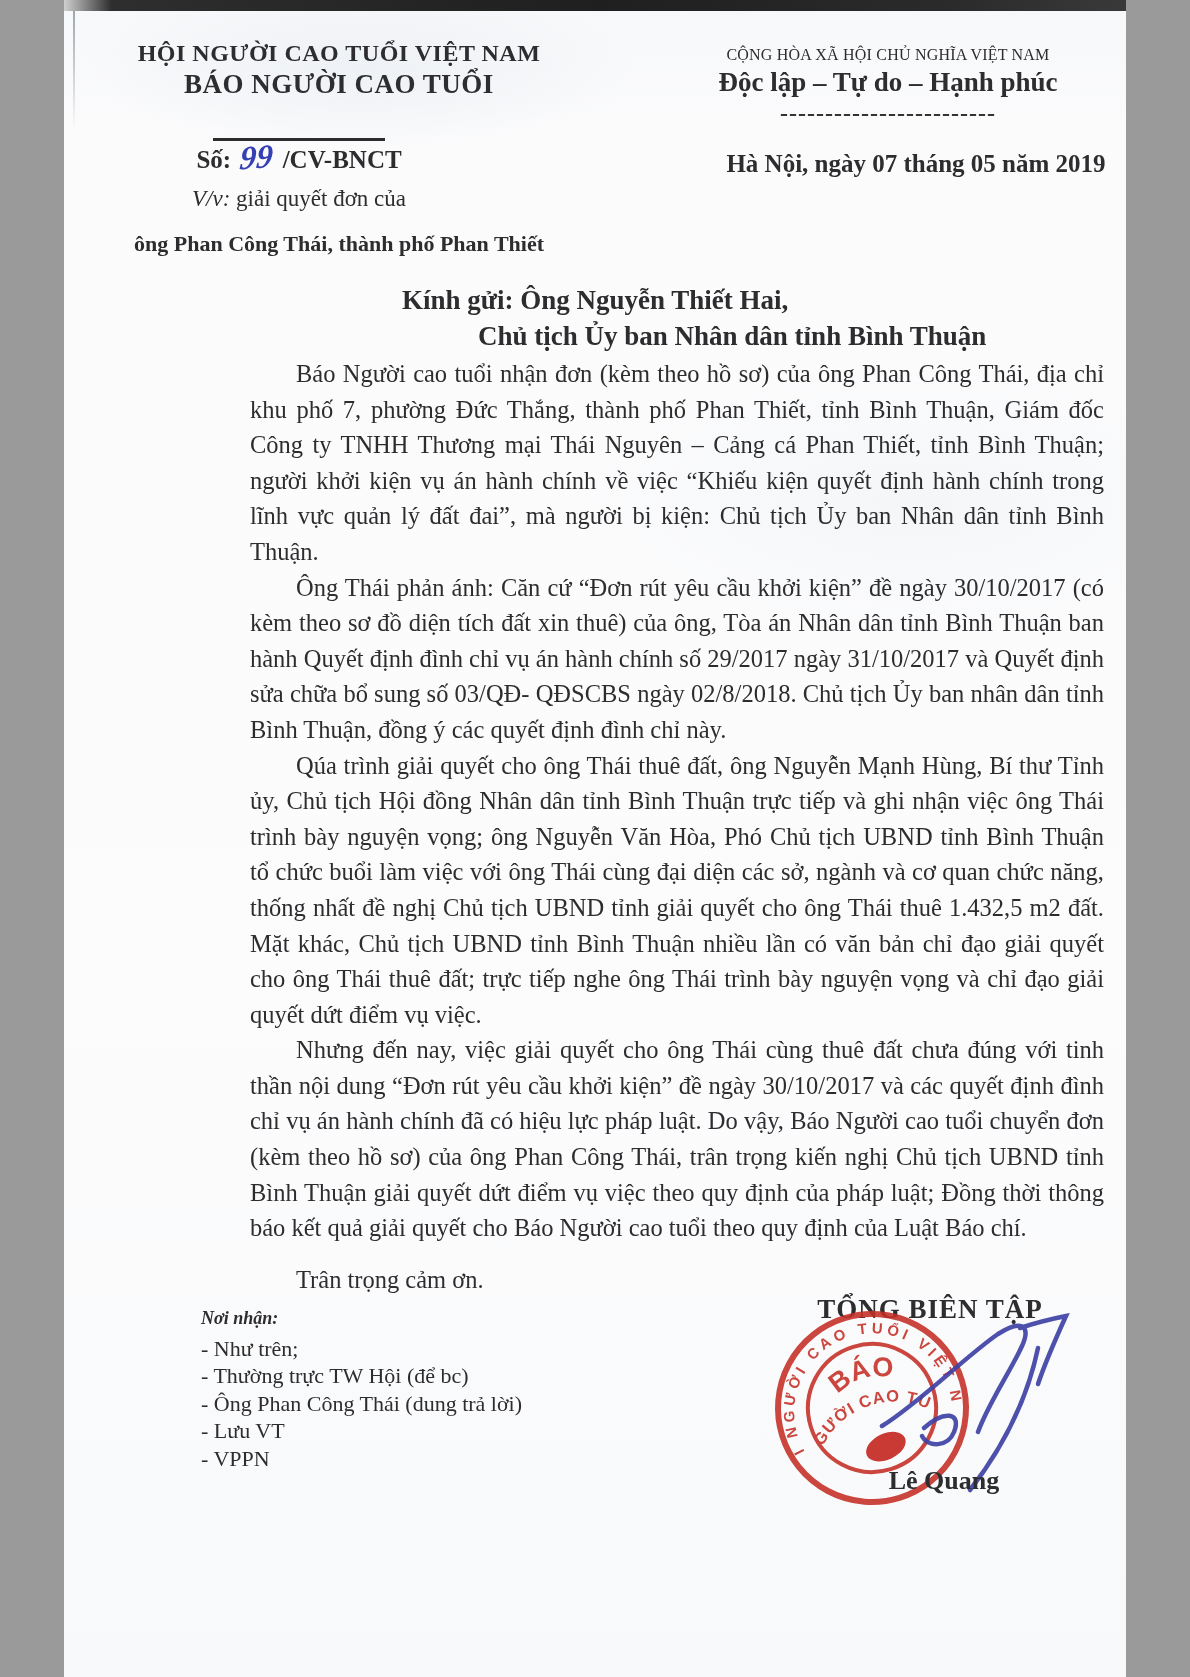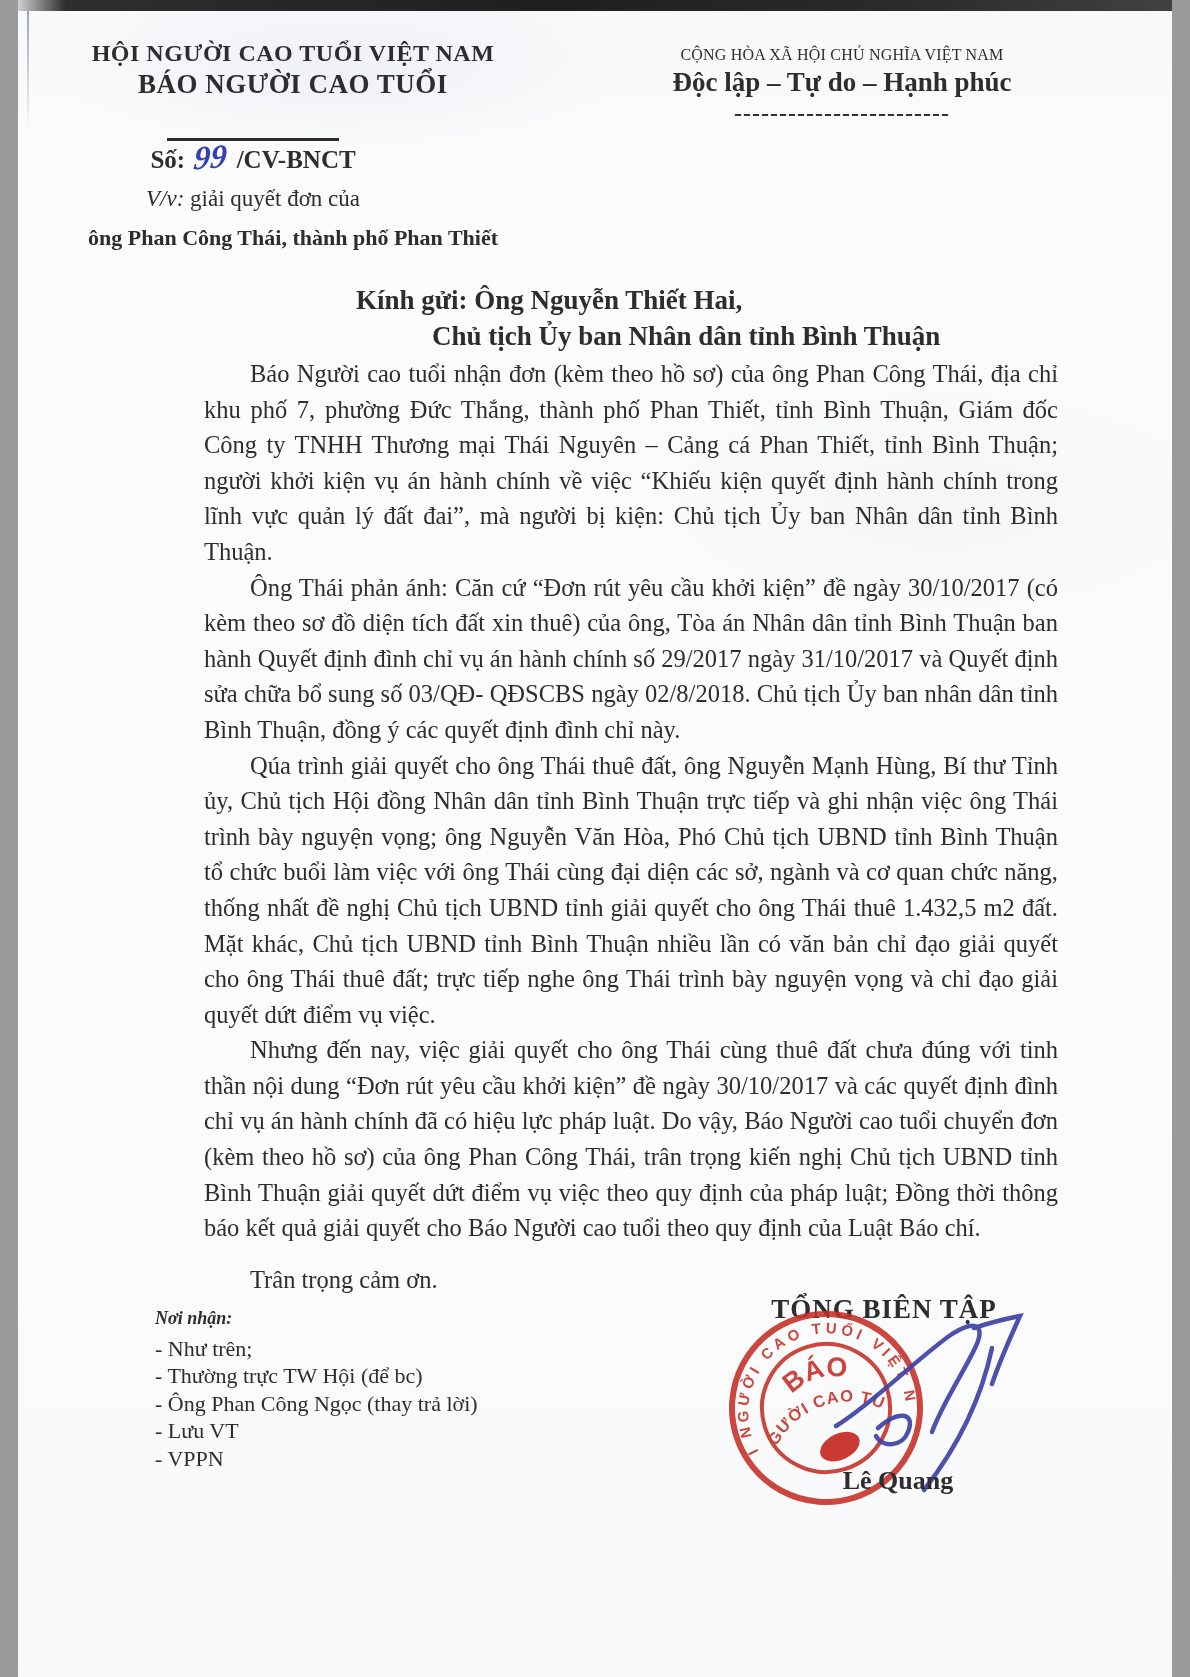--- a/index.html
+++ b/index.html
@@ -1,19 +1,19 @@
 <!DOCTYPE html>
 <html><head>
 <meta charset="utf-8">
 <style>
   * { box-sizing: border-box; margin: 0; padding: 0; }
   html, body { background: #9a9a9a; }
   .page {
     position: relative;
-    width: 1154px;
+    width: 1062px;
     height: 1677px;
     margin: 0 auto;
     background:
       radial-gradient(ellipse 400px 120px at 28% 4%, #eef1f5 0%, rgba(238,241,245,0) 70%),
       radial-gradient(ellipse 500px 200px at 80% 30%, #f4f6f8 0%, rgba(244,246,248,0) 70%),
       linear-gradient(180deg, #f7f8fa 0%, #fbfbfc 8%, #fcfcfd 60%, #f8f9fa 100%);
     font-family: "Liberation Serif", "DejaVu Serif", serif;
     color: #2d2d2f;
     overflow: hidden;
   }
@@ -36,21 +36,21 @@
   .so-handwritten {
     display: inline-block;
     font-size: 33px; line-height: 24px;
     color: #3640b5;
     font-style: italic;
     transform: rotate(-5deg) skewX(-10deg);
     padding: 0 3px;
   }
   .vv-line { font-size: 23px; margin-top: 12px; }
   .vv-prefix { font-style: italic; }
-  .subject2 { font-size: 22px; font-weight: 700; margin-top: 13px; white-space: nowrap; }
+  .subject2 { font-size: 22px; font-weight: 700; margin-top: 19px; white-space: nowrap; }
 
   .hdr-right { position: absolute; left: 585px; top: 46px; width: 478px; text-align: center; }
   .national1 { font-size: 16px; font-weight: 400; letter-spacing: .2px; }
   .national2 { font-size: 27px; font-weight: 700; margin-top: 3px; }
   .dash-divider { font-size: 24px; font-weight: 700; letter-spacing: 1px; line-height: 18px; margin-top: 6px; color: #333; }
   .place-date { font-size: 25px; font-weight: 700; margin-top: 28px; transform: translateX(28px); }
 
   
   .salutation { position: absolute; left: 338px; top: 282px; font-size: 27px; font-weight: 700; line-height: 36px; }
   .salutation .line2 { padding-left: 76px; }
@@ -99,40 +99,41 @@
     <div class="vv-line">
       <span class="vv-prefix">V/v:</span><span> giải quyết đơn của</span>
     </div>
     <div class="subject2">ông Phan Công Thái, thành phố Phan Thiết</div>
   </div>
 
   <div class="hdr-right">
     <div class="national1">CỘNG HÒA XÃ HỘI CHỦ NGHĨA VIỆT NAM</div>
     <div class="national2">Độc lập – Tự do – Hạnh phúc</div>
     <div class="dash-divider">------------------------</div>
+    <div class="place-date">Hà Nội, ngày 07  tháng 05 năm 2019</div>
   </div>
 
   <div class="salutation">
     <div class="line1">Kính gửi:  Ông Nguyễn Thiết Hai,</div>
     <div class="line2">Chủ tịch Ủy ban Nhân dân tỉnh Bình Thuận</div>
   </div>
 
   <div class="body-text">
     <p>Báo Người cao tuổi nhận đơn (kèm theo hồ sơ) của ông Phan Công Thái, địa chỉ khu phố 7, phường Đức Thắng, thành phố Phan Thiết, tỉnh Bình Thuận, Giám đốc Công ty TNHH Thương mại Thái Nguyên – Cảng cá Phan Thiết, tỉnh Bình Thuận; người khởi kiện vụ án hành chính về việc “Khiếu kiện quyết định hành chính trong lĩnh vực quản lý đất đai”, mà người bị kiện: Chủ tịch Ủy ban Nhân dân tỉnh Bình Thuận.</p>
     <p>Ông Thái phản ánh: Căn cứ “Đơn rút yêu cầu khởi kiện” đề ngày 30/10/2017 (có kèm theo sơ đồ diện tích đất xin thuê) của ông, Tòa án Nhân dân tỉnh Bình Thuận ban hành Quyết định đình chỉ vụ án hành chính số 29/2017 ngày 31/10/2017 và Quyết định sửa chữa bổ sung số 03/QĐ- QĐSCBS ngày 02/8/2018. Chủ tịch Ủy ban nhân dân tỉnh Bình Thuận, đồng ý các quyết định đình chỉ này.</p>
     <p>Qúa trình giải quyết cho ông Thái thuê đất, ông Nguyễn Mạnh Hùng, Bí thư Tỉnh ủy, Chủ tịch Hội đồng Nhân dân tỉnh Bình Thuận trực tiếp và ghi nhận việc ông Thái trình bày nguyện vọng; ông Nguyễn Văn Hòa, Phó Chủ tịch UBND tỉnh Bình Thuận tổ chức buổi làm việc với ông Thái cùng đại diện các sở, ngành và cơ quan chức năng, thống nhất đề nghị Chủ tịch UBND tỉnh giải quyết cho ông Thái thuê 1.432,5 m2 đất. Mặt khác, Chủ tịch UBND tỉnh Bình Thuận nhiều lần có văn bản chỉ đạo giải quyết cho ông Thái thuê đất; trực tiếp nghe ông Thái trình bày nguyện vọng và chỉ đạo giải quyết dứt điểm vụ việc.</p>
     <p>Nhưng đến nay, việc giải quyết cho ông Thái cùng thuê đất chưa đúng với tinh thần nội dung “Đơn rút yêu cầu khởi kiện” đề ngày 30/10/2017 và các quyết định đình chỉ vụ án hành chính đã có hiệu lực pháp luật. Do vậy, Báo Người cao tuổi chuyển đơn (kèm theo hồ sơ) của ông Phan Công Thái, trân trọng kiến nghị Chủ tịch UBND tỉnh Bình Thuận giải quyết dứt điểm vụ việc theo quy định của pháp luật; Đồng thời thông báo kết quả giải quyết cho Báo Người cao tuổi theo quy định của Luật Báo chí.</p>
     <p class="closing">Trân trọng cảm ơn.</p>
   </div>
 
   <div class="recipients">
     <div class="recipients-label">Nơi nhận:</div>
     <div>- Như trên;</div>
     <div>- Thường trực TW Hội (để bc)</div>
-    <div>- Ông Phan Công Ngọc (thay trả lời)</div>
+    <div>- Ông Phan Công Thái (dung trả lời)</div>
     <div>- Lưu VT</div>
     <div>- VPPN</div>
   </div>
 
   <div class="sig-title">TỔNG BIÊN TẬP</div>
 
   <svg class="stamp" viewBox="0 0 204 204" xmlns="http://www.w3.org/2000/svg">
     <circle cx="102" cy="102" r="94" fill="none" stroke="#c42e24" stroke-width="6"></circle>
     <circle cx="102" cy="102" r="64" fill="none" stroke="#c42e24" stroke-width="4"></circle>
     <path id="ringPath" d="M 26,128 A 79,79 0 1 1 178,128" fill="none"></path>

